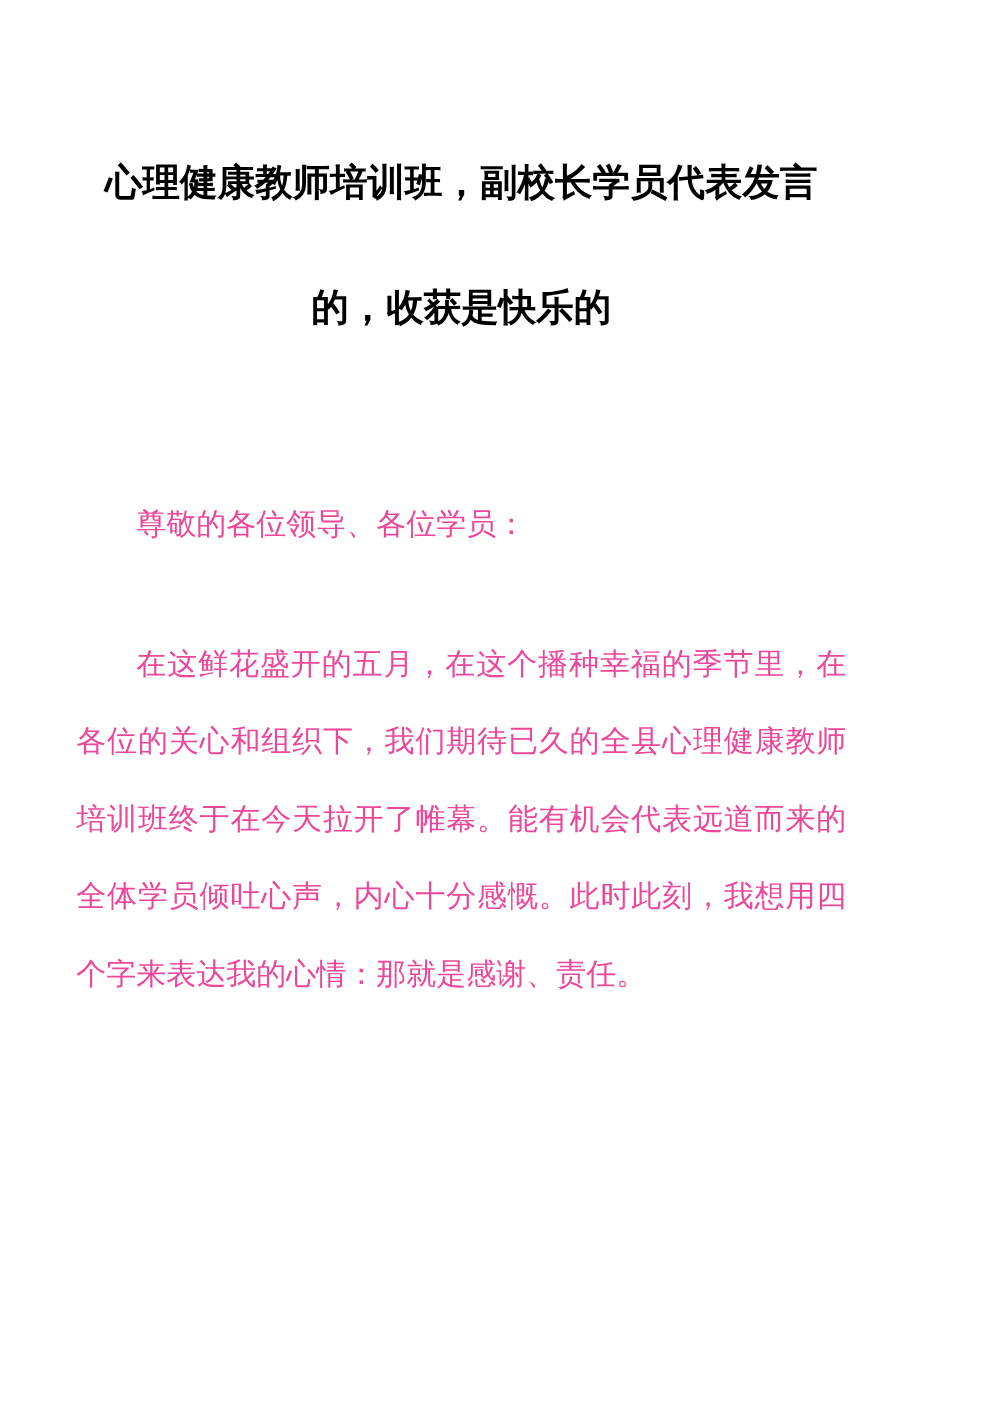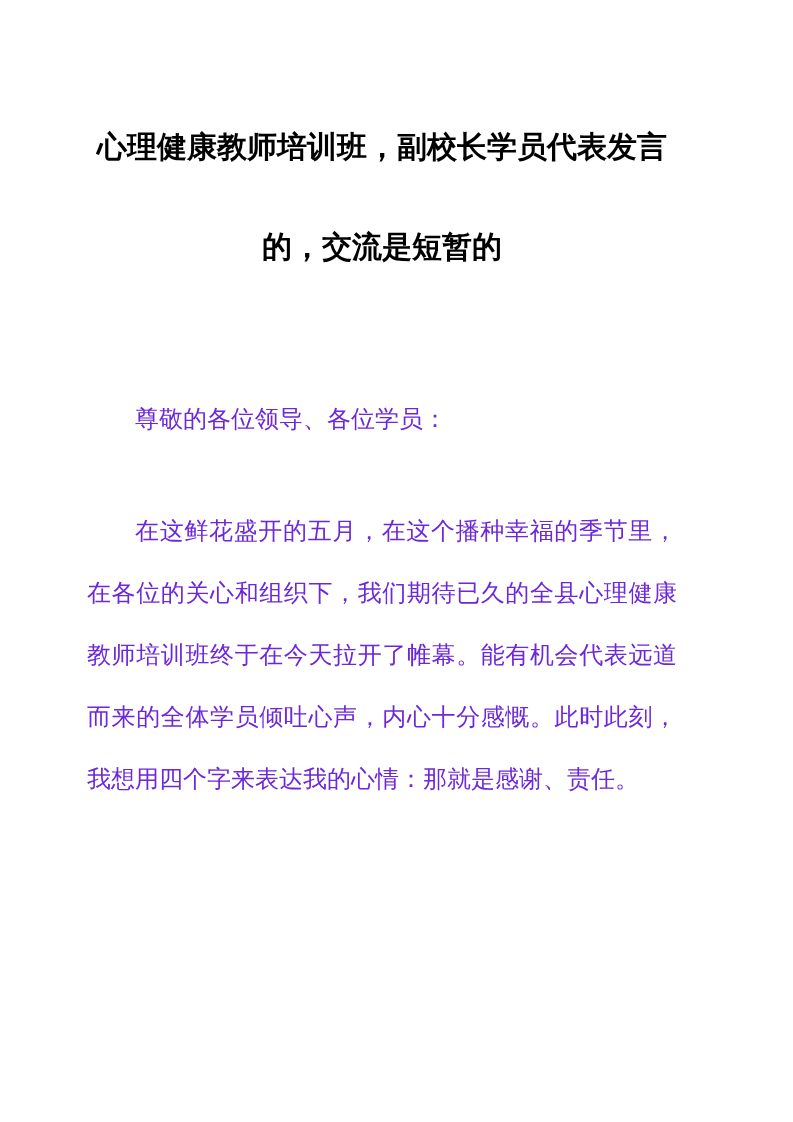--- a/index.html
+++ b/index.html
@@ -11,21 +11,21 @@
     height: 1122px;
     background: #ffffff;
     color: #000000;
     font-family: "DejaVu Sans", sans-serif;
     overflow: hidden;
   }
   .page {
     box-sizing: border-box;
     width: 793px;
     height: 1122px;
-    padding: 97px 116px 0 87px;
+    padding: 97px 116px 0 61px;
     background: #ffffff;
   }
   .doc-title {
     margin: 0 0 91px 0;
     font-size: 30px;
     font-weight: 700;
     line-height: 100px;
     text-align: center;
     color: #000000;
     letter-spacing: 0;
@@ -33,31 +33,31 @@
   .doc-title .title-line {
     display: block;
   }
   .para {
     margin: 0 0 50px 0;
     font-size: 24px;
     font-weight: 400;
     line-height: 62px;
     text-align: justify;
     text-indent: 2em;
-    color: #6d28d9;
+    color: #ec4899;
     word-break: break-all;
   }
 </style>
 </head>
 <body>
 
 <div class="page">
 
   <h1 class="doc-title">
     <span class="title-line">心理健康教师培训班，副校长学员代表发言</span>
-    <span class="title-line">的，交流是短暂的</span>
+    <span class="title-line">的，收获是快乐的</span>
   </h1>
 
   <p class="para">尊敬的各位领导、各位学员：</p>
 
   <p class="para">在这鲜花盛开的五月，在这个播种幸福的季节里，在各位的关心和组织下，我们期待已久的全县心理健康教师培训班终于在今天拉开了帷幕。能有机会代表远道而来的全体学员倾吐心声，内心十分感慨。此时此刻，我想用四个字来表达我的心情：那就是感谢、责任。</p>
 
 </div>
 
 </body></html>

